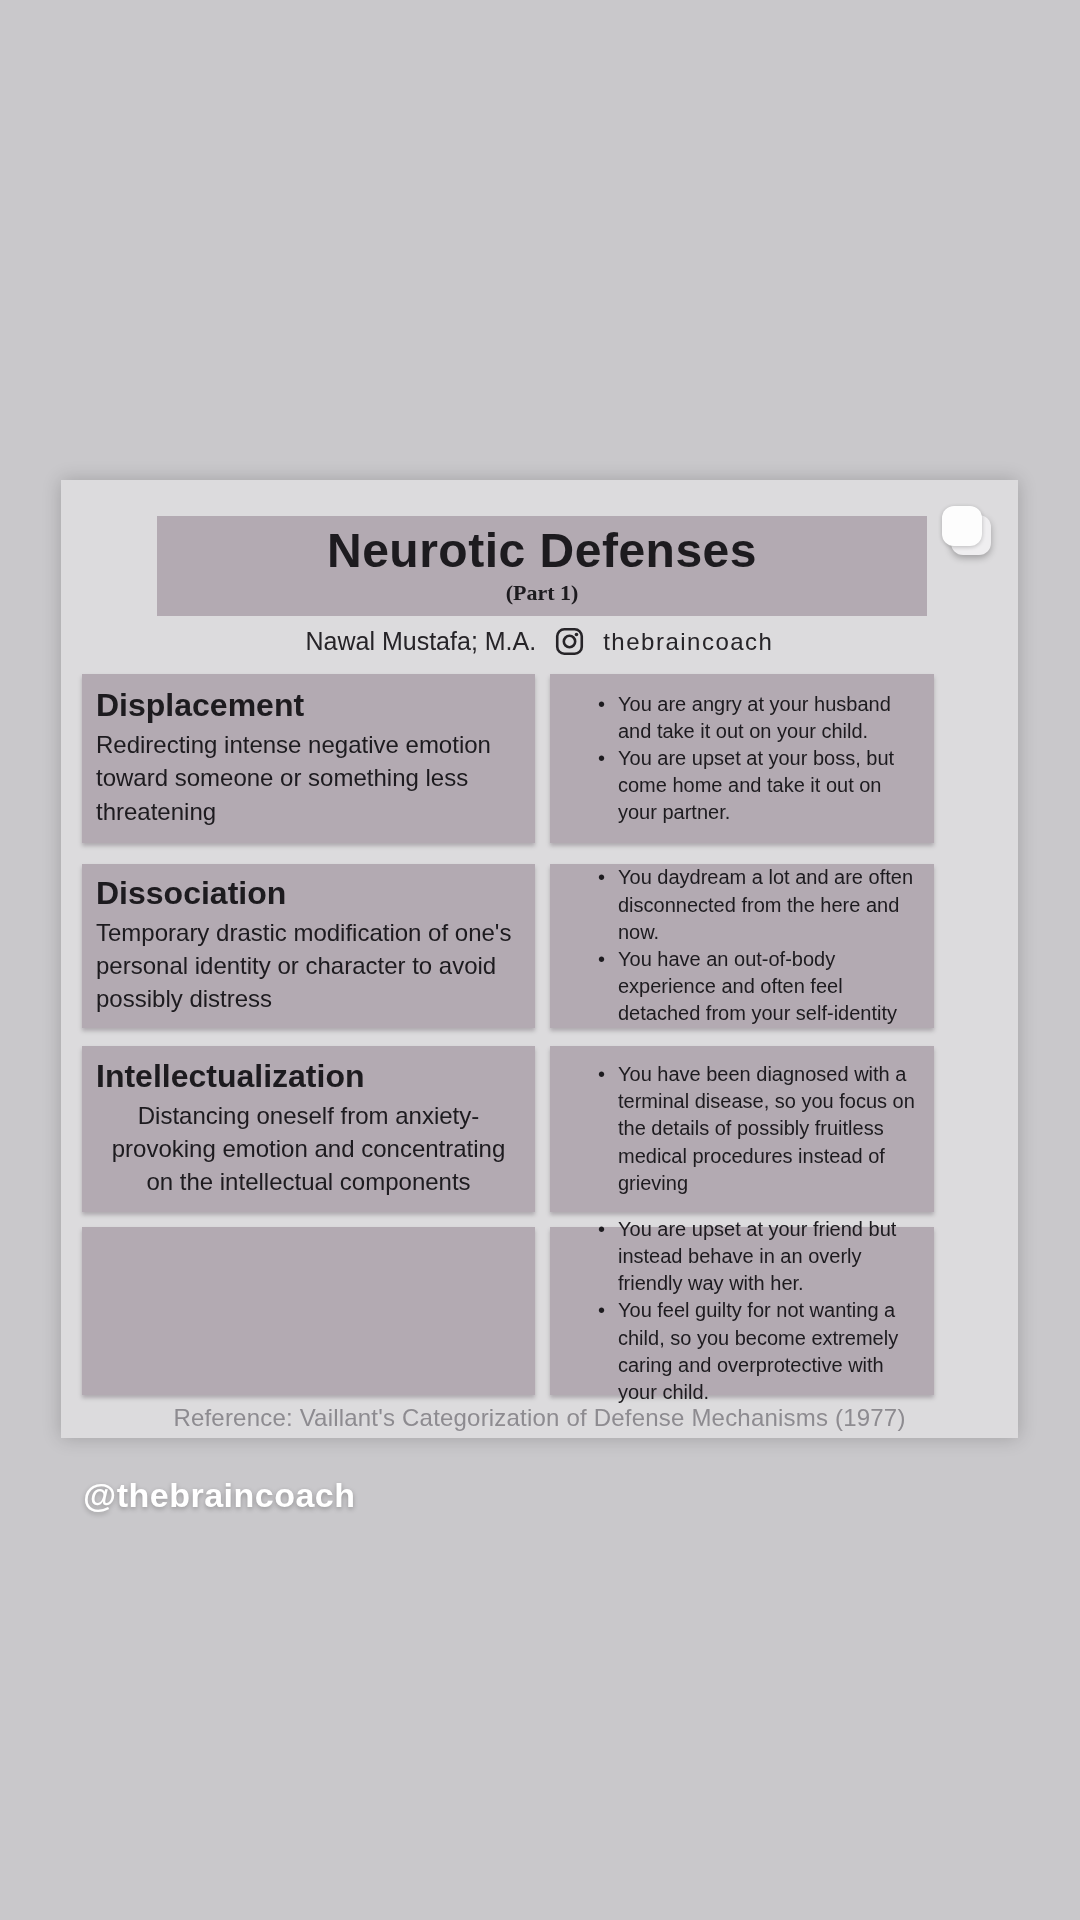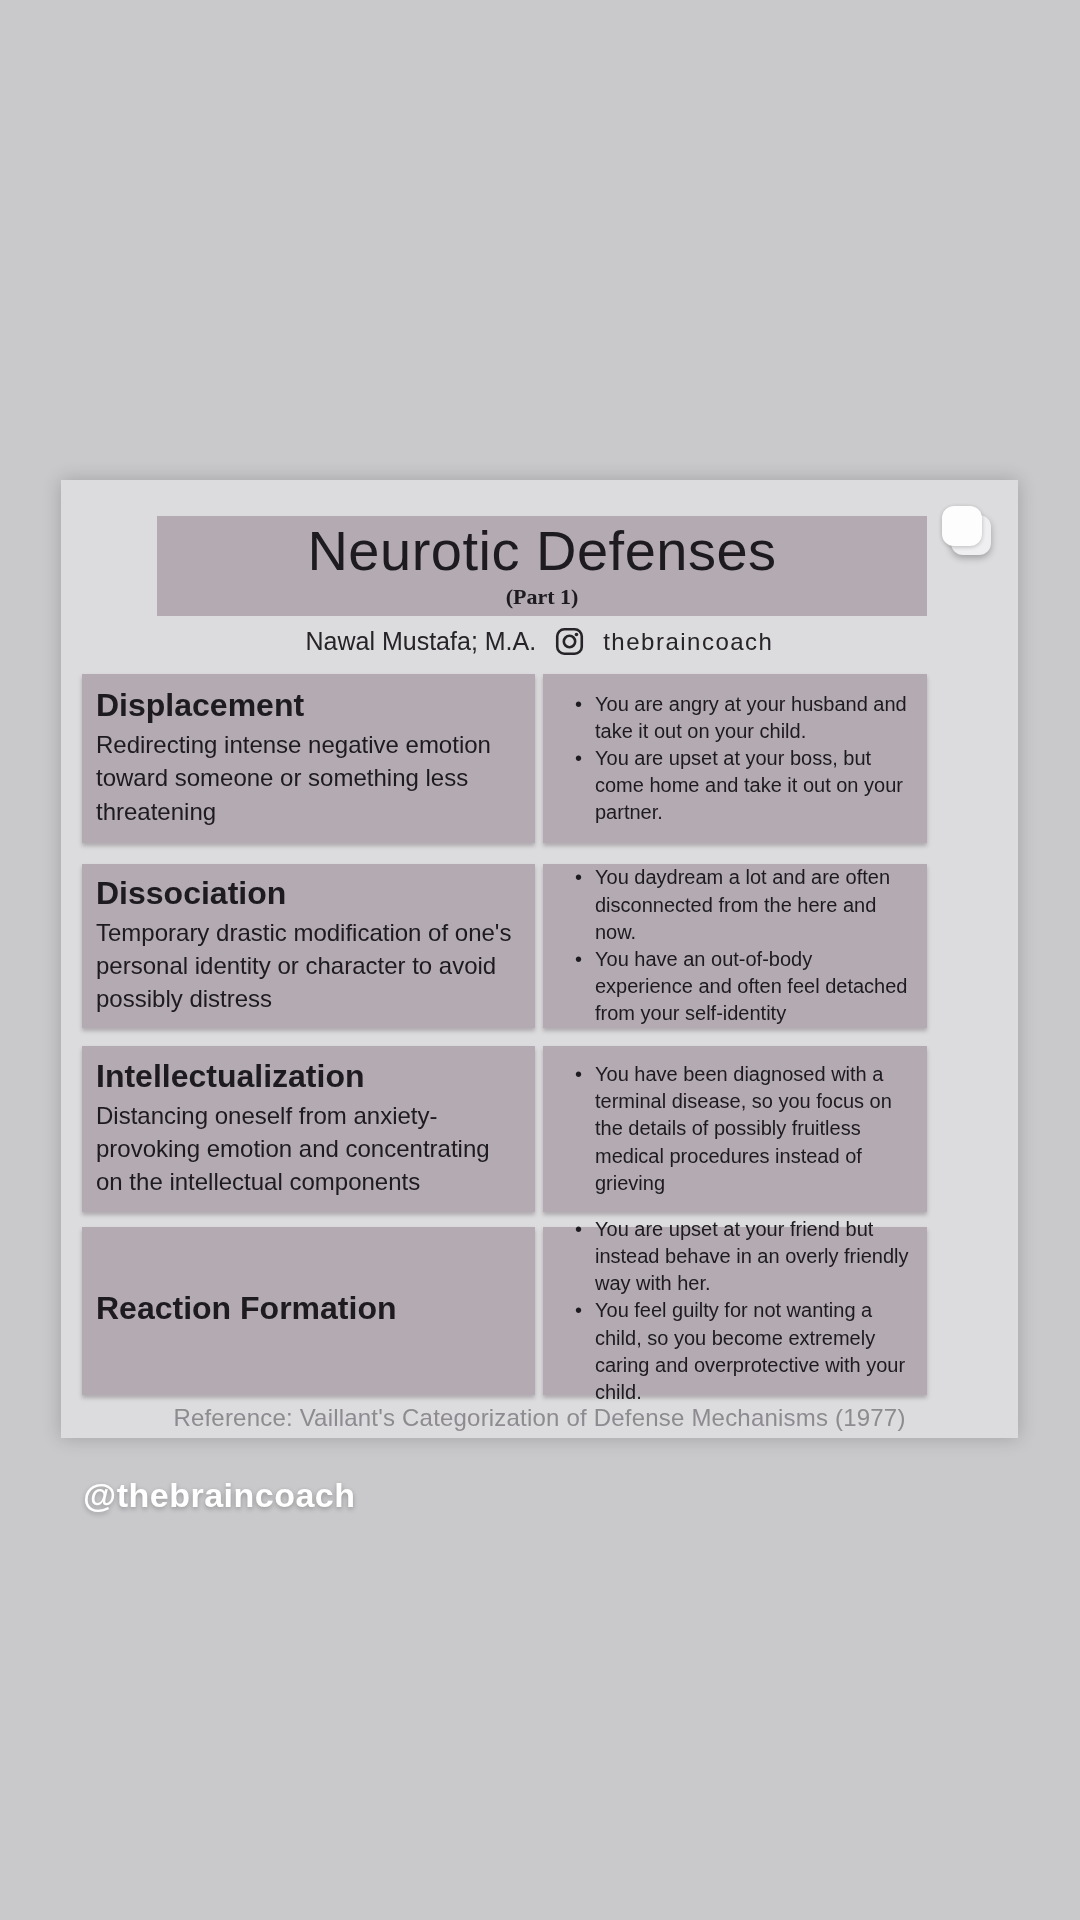--- a/index.html
+++ b/index.html
@@ -25,21 +25,21 @@
     background:var(--card_bg);
     box-shadow:0 0 18px rgba(0,0,0,0.20);
   }
 
   
   .title-box{
     position:absolute; left:96px; top:36px; width:770px; height:100px;
     background:var(--box_bg);
     display:flex; flex-direction:column; align-items:center; justify-content:center;
   }
-  .title{ font-size:56px; font-weight:normal; color:var(--text); line-height:1.05; letter-spacing:0.5px; }
+  .title{ font-size:48px; font-weight:bold; color:var(--text); line-height:1.05; letter-spacing:0.5px; }
   .subtitle{ font-size:22px; font-weight:bold; color:var(--text); margin-top:4px;font-family:Liberation Serif, serif; }
 
   
   .sticker{ position:absolute; top:26px; right:26px; width:50px; height:50px; }
   .sticker .sq{ position:absolute; width:40px; height:40px; border-radius:12px; }
   .sticker .back{ left:9px; top:9px; background:#efeef0; box-shadow:0 3px 7px rgba(0,0,0,0.28); }
   .sticker .front{ left:0; top:0; background:#fdfdfd; box-shadow:0 1px 4px rgba(0,0,0,0.22); }
 
   
   .author-row{
@@ -57,25 +57,25 @@
   .t-row:nth-child(2){ top:190px; height:164px; }
   .t-row:nth-child(3){ top:372px; height:166px; }
   .t-row:nth-child(4){ top:553px; height:168px; }
 
   .cell{
     background:var(--box_bg);
     box-shadow:0 3px 4px rgba(92,82,92,0.35);
     display:flex; flex-direction:column; justify-content:center;
   }
   .cell.left{ width:453px; padding:8px 14px 10px; }
-  .cell.right{ width:384px; padding:10px 12px 10px 16px; }
+  .cell.right{ width:384px; padding:10px 12px 10px 32px;margin-left:7px; }
 
   .term{ font-size:32px; font-weight:bold; color:var(--text); text-align:left; margin-bottom:4px; }
   .definition{ font-size:24px; color:var(--text); line-height:1.38; text-align:left; }
-  .t-row:nth-child(3) .definition{ }
+  .t-row:nth-child(3) .definition{ text-align:center; }
 
   .cell.right ul{ list-style:none; padding-left:36px; }
   .cell.right li{
     position:relative; font-size:20px; color:var(--text); line-height:1.36;
   }
   .cell.right li::before{
     content:"\2022"; position:absolute; left:-20px; top:0;
     font-size:20px; color:var(--text);
   }
 
@@ -151,21 +151,20 @@
         </div>
         <div class="cell right">
           <ul>
             <li>You have been diagnosed with a terminal disease, so you focus on the details of possibly fruitless medical procedures instead of grieving</li>
           </ul>
         </div>
       </div>
 
       <div class="t-row">
         <div class="cell left">
-          <div class="term">Reaction Formation</div>
         </div>
         <div class="cell right">
           <ul>
             <li> You are upset at your friend but instead behave in an overly friendly way with her.</li>
             <li>You feel guilty for not wanting a child, so you become extremely caring and overprotective with your child.</li>
           </ul>
         </div>
       </div>
 
     </div>

